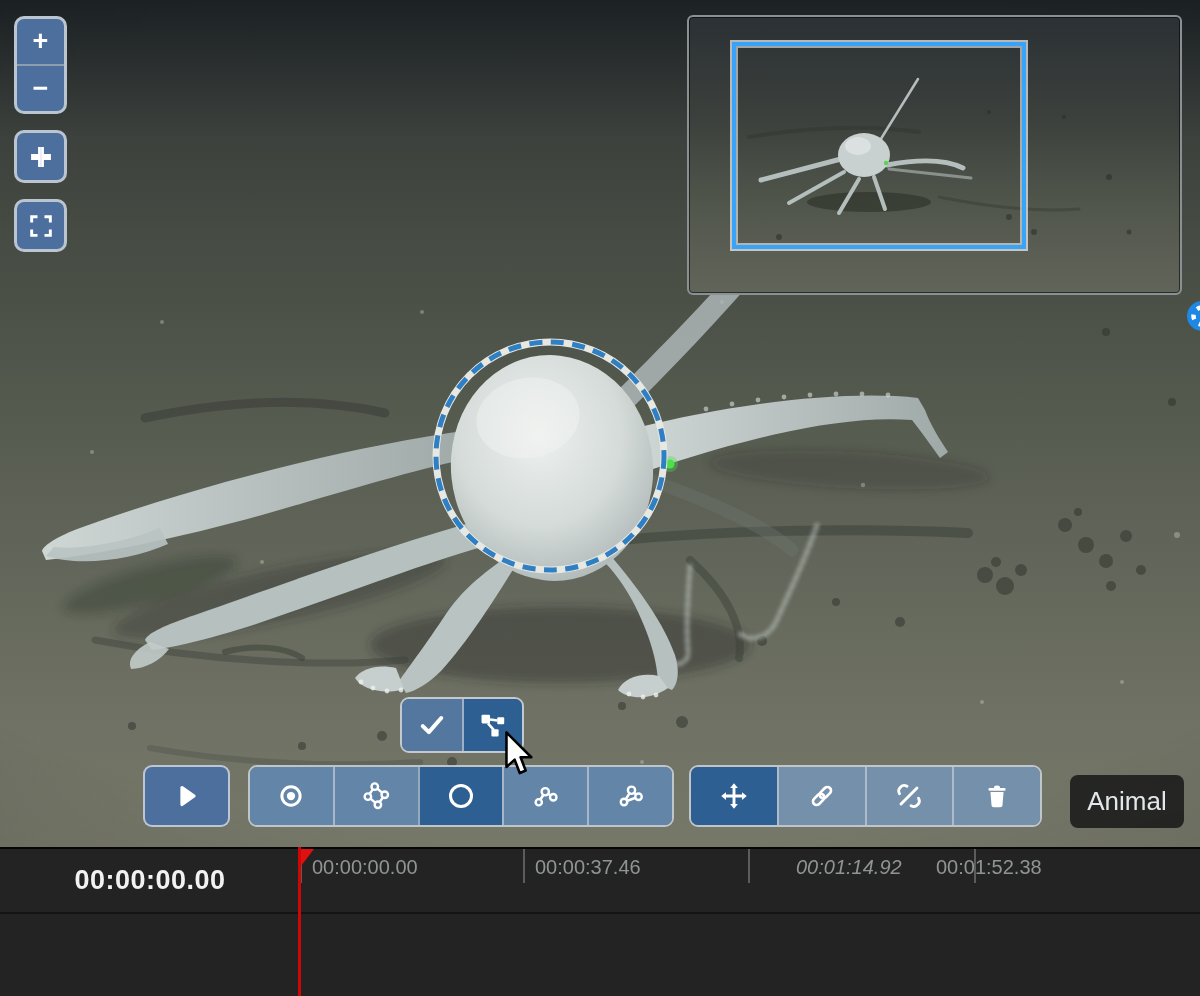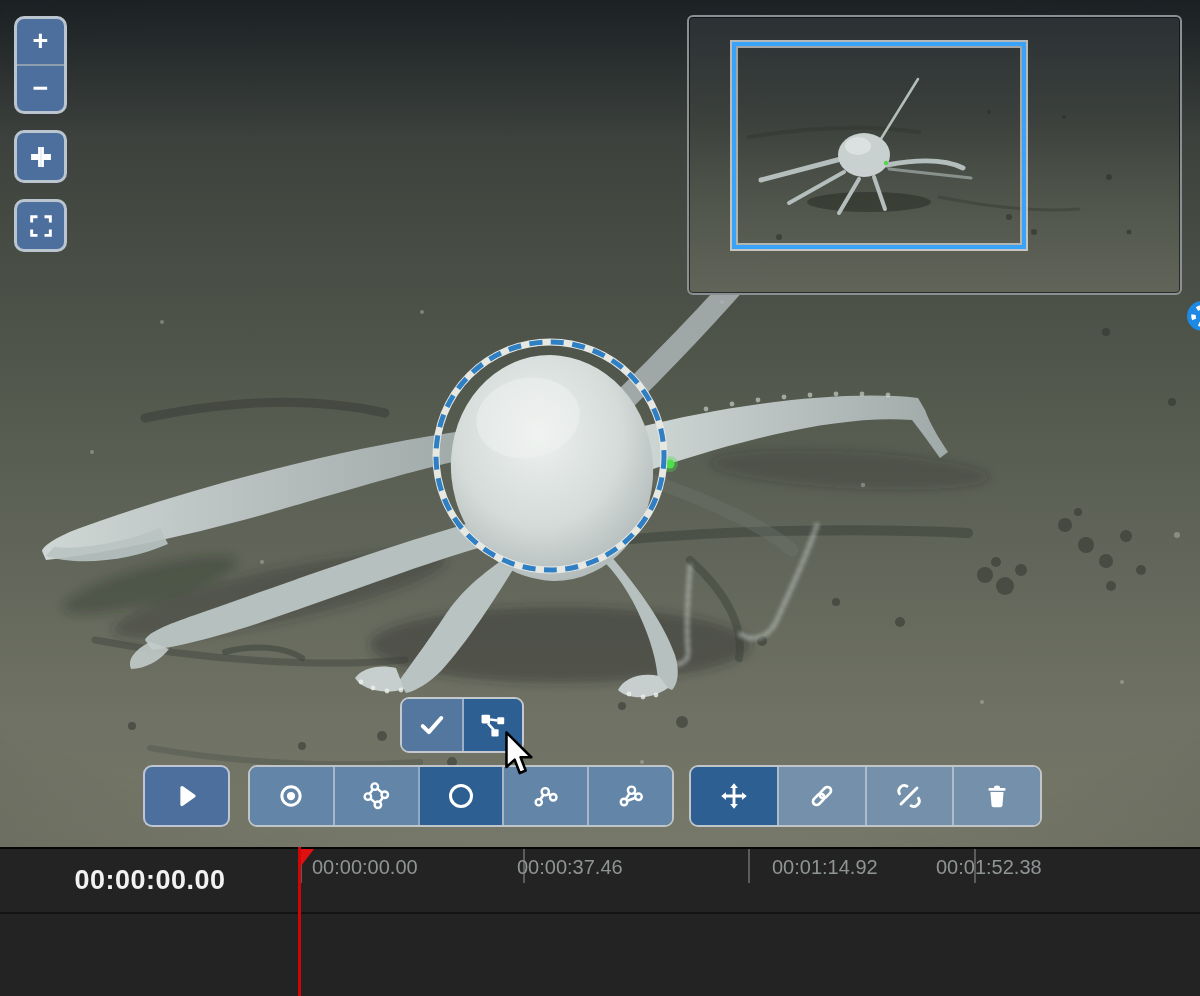--- a/index.html
+++ b/index.html
@@ -404,31 +404,34 @@
       <div class="tool-btn">
         <span>
           <svg width="28" height="28" viewBox="0 0 24 24">
             <path d="M6.4 8.6 H17.6 L16.7 19.9 C16.6 20.9 15.8 21.6 14.8 21.6 H9.2 C8.2 21.6 7.4 20.9 7.3 19.9 Z" fill="#fff"></path>
             <rect x="4.7" y="5.1" width="14.6" height="2.3" rx="1" fill="#fff"></rect>
             <path d="M9.4 5.1 C9.4 3.8 10.2 3.1 12 3.1 C13.8 3.1 14.6 3.8 14.6 5.1 Z" fill="#fff"></path>
           </svg>
         </span>
       </div>
     </div>
+  <div id="class-chip">
+    <span>Animal</span>
+  </div>
 
   <div id="timeline">
     <div id="current-time">00:00:00.00</div>
     <div id="ruler"></div>
     <div id="ruler-divider"></div>
   <div class="tick-line" style="left: 300px;"></div>
       <div class="tick-label" style="left: 312px;">00:00:00.00</div>
       <div class="tick-line" style="left: 523px;"></div>
-      <div class="tick-label" style="left: 517px;">00:00:37.46</div>
+      <div class="tick-label" style="left: 535px;">00:00:37.46</div>
       <div class="tick-line" style="left: 748px;"></div>
-      <div class="tick-label" style="left: 772px;">00:01:14.92</div>
+      <div class="tick-label" style="left: 796px; font-style: italic;">00:01:14.92</div>
       <div class="tick-line" style="left: 974px;"></div>
       <div class="tick-label" style="left: 936px;">00:01:52.38</div>
     </div>
   <div id="playhead"></div>
   <div id="playhead-flag"></div>
 
   <div id="cursor">
     <svg width="34" height="48" viewBox="0 0 24 34">
       <polygon points="1,1 1,25.5 6.8,20.3 10.4,29.8 14.6,28 11,18.6 18.6,18.6" fill="#fff" stroke="#000" stroke-width="1.8" stroke-linejoin="round"></polygon>
     </svg>

